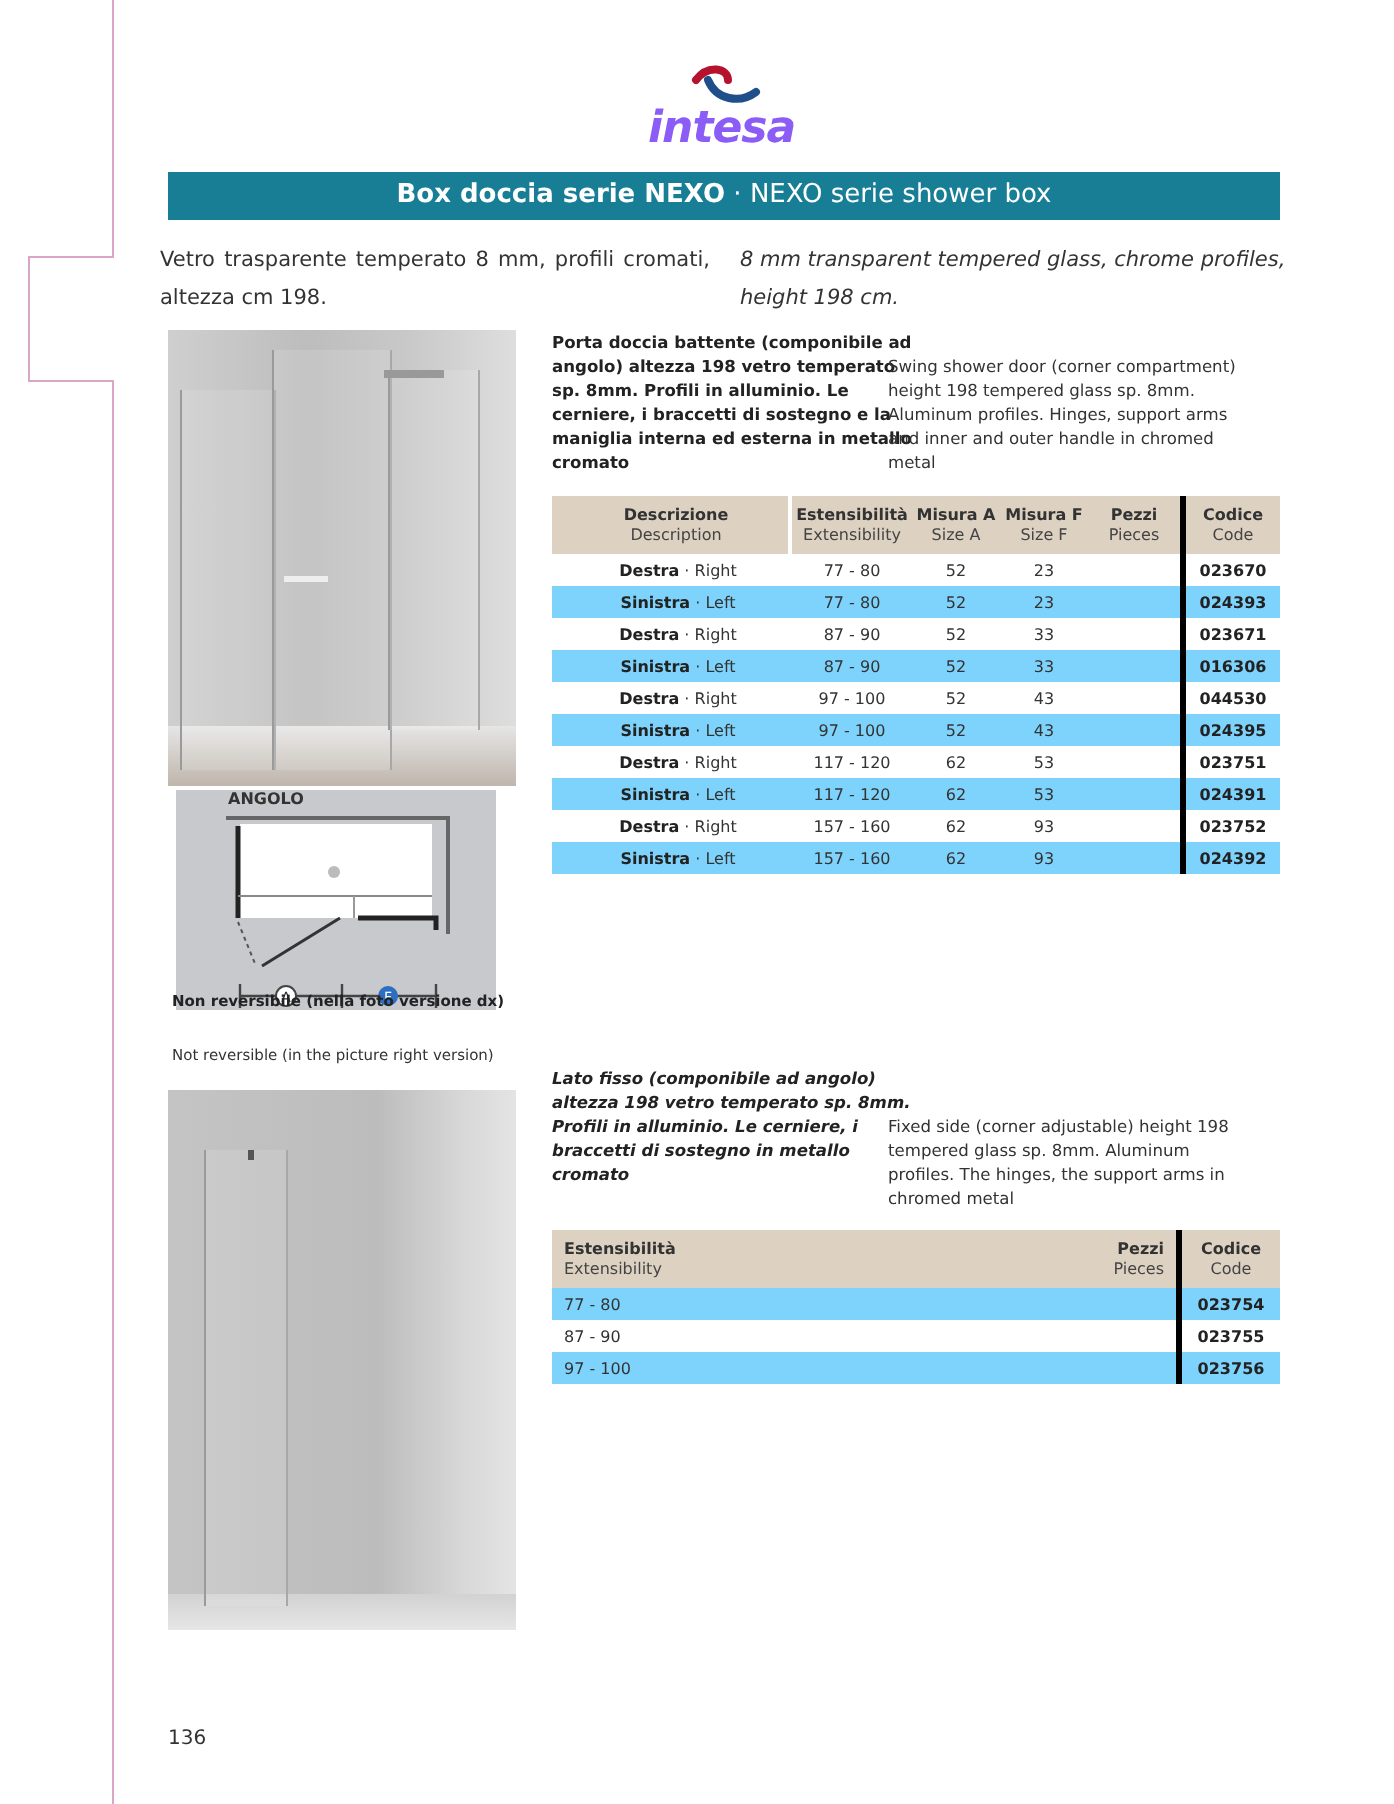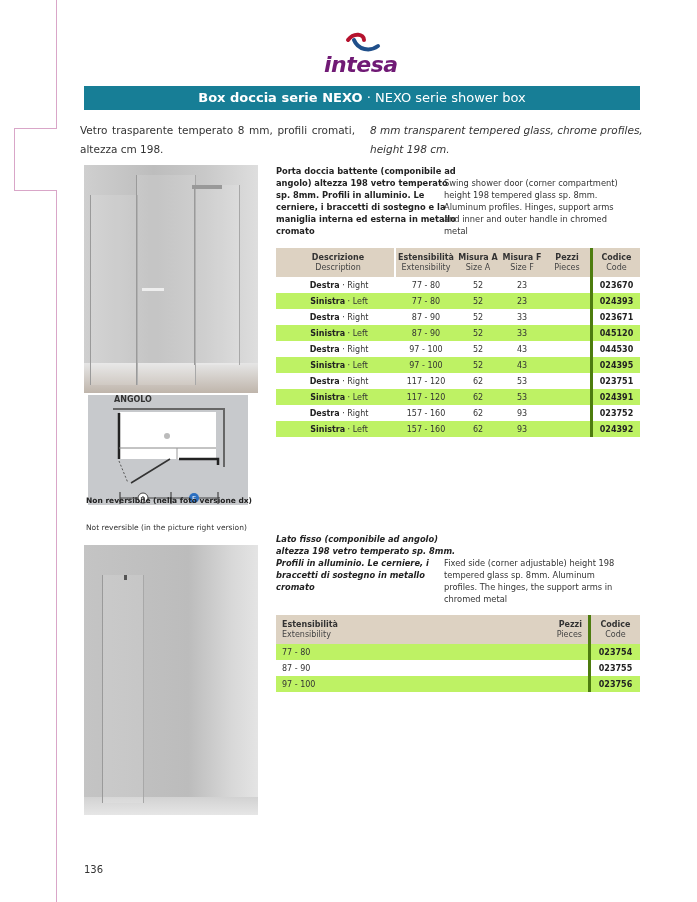--- a/index.html
+++ b/index.html
@@ -1,39 +1,39 @@
 <!DOCTYPE html>
 <html><head>
 <meta charset="utf-8">
 <style>
   html,body{margin:0;padding:0;background:#fff;}
   body{width:697px;height:902px;position:relative;overflow:hidden;font-family:"DejaVu Sans",sans-serif;color:#222;}
   .margin-line{position:absolute;background:#d9a6c8;}
   .logo{position:absolute;left:318px;top:28px;width:90px;height:52px;}
-  .logo-word{position:absolute;left:6px;top:24px;font-family:"DejaVu Sans",sans-serif;font-weight:bold;font-style:italic;font-size:22px;color:#701a75;letter-spacing:-0.5px;}
+  .logo-word{position:absolute;left:6px;top:24px;font-family:"DejaVu Sans",sans-serif;font-weight:bold;font-style:italic;font-size:22px;color:#8b5cf6;letter-spacing:-0.5px;}
   .banner{position:absolute;left:84px;top:86px;width:556px;height:24px;background:#177e96;color:#fff;text-align:center;font-size:13px;line-height:24px;}
   .banner b{font-weight:bold;}
   .intro-it{position:absolute;left:80px;top:121px;width:275px;font-size:10.5px;line-height:19px;text-align:justify;color:#333;}
   .intro-en{position:absolute;left:370px;top:121px;width:275px;font-size:10.5px;line-height:19px;font-style:italic;color:#333;}
   .photo{position:absolute;background:linear-gradient(90deg,#cfcfcf,#bdbdbd 40%,#c9c9c9 70%,#dedede);}
   .photo .glass{position:absolute;border-left:1px solid #9a9a9a;border-right:1px solid #a8a8a8;background:rgba(255,255,255,0.12);}
   .photo .floor{position:absolute;left:0;right:0;bottom:0;background:linear-gradient(180deg,#e6e6e6,#bfb5ab);}
   .diagram{position:absolute;left:88px;top:395px;width:160px;height:110px;background:#c7c9cc;}
   .diagram-title{position:absolute;left:26px;top:0px;font-size:8px;font-weight:bold;color:#333;}
   .note-it{position:absolute;left:86px;top:496px;font-size:7.5px;font-weight:bold;color:#222;}
   .note-en{position:absolute;left:86px;top:523px;font-size:7.5px;color:#333;}
   .desc-it{position:absolute;left:276px;width:180px;font-size:8.3px;line-height:12px;font-weight:bold;color:#222;}
   .desc-en{position:absolute;left:444px;width:180px;font-size:8.3px;line-height:12px;color:#333;}
   table{position:absolute;border-collapse:separate;border-spacing:0;font-size:8px;}
   th{background:#ddd2c2;font-weight:normal;padding:0;height:29px;vertical-align:middle;line-height:10px;}
   th .it{font-weight:bold;display:block;color:#333;}
   th .en{display:block;color:#444;}
   td{height:16px;padding:0;vertical-align:middle;color:#333;}
-  tr.alt td{background:#bef264;}
-  td.code,th.code{border-left:3px solid #4d7c0f;text-align:center;}
+  tr.alt td{background:#7dd3fc;}
+  td.code,th.code{border-left:3px solid #000000;text-align:center;}
   td.code{font-weight:bold;color:#222;}
   th.sep{border-right:2px solid #fff;}
   .t1 td.d,.t1 th.d{padding-left:6px;text-align:center;}
   .t1 td.c,.t1 th.c{text-align:center;}
   .t2 td.e,.t2 th.e{padding-left:6px;text-align:left;}
   .t2 th.p{text-align:right;padding-right:6px;}
   td .b{font-weight:bold;color:#222;}
   .page-num{position:absolute;left:84px;top:864px;font-size:10px;color:#333;}
 </style>
 </head>
@@ -148,21 +148,21 @@
         <td class="c">33</td>
         <td class="c"></td>
         <td class="code">023671</td>
       </tr>
       <tr class="alt">
         <td class="d"><span class="b">Sinistra</span> · <span>Left</span></td>
         <td class="c">87 - 90</td>
         <td class="c">52</td>
         <td class="c">33</td>
         <td class="c"></td>
-        <td class="code">045120</td>
+        <td class="code">016306</td>
       </tr>
       <tr>
         <td class="d"><span class="b">Destra</span> · <span>Right</span></td>
         <td class="c">97 - 100</td>
         <td class="c">52</td>
         <td class="c">43</td>
         <td class="c"></td>
         <td class="code">044530</td>
       </tr>
       <tr class="alt">

